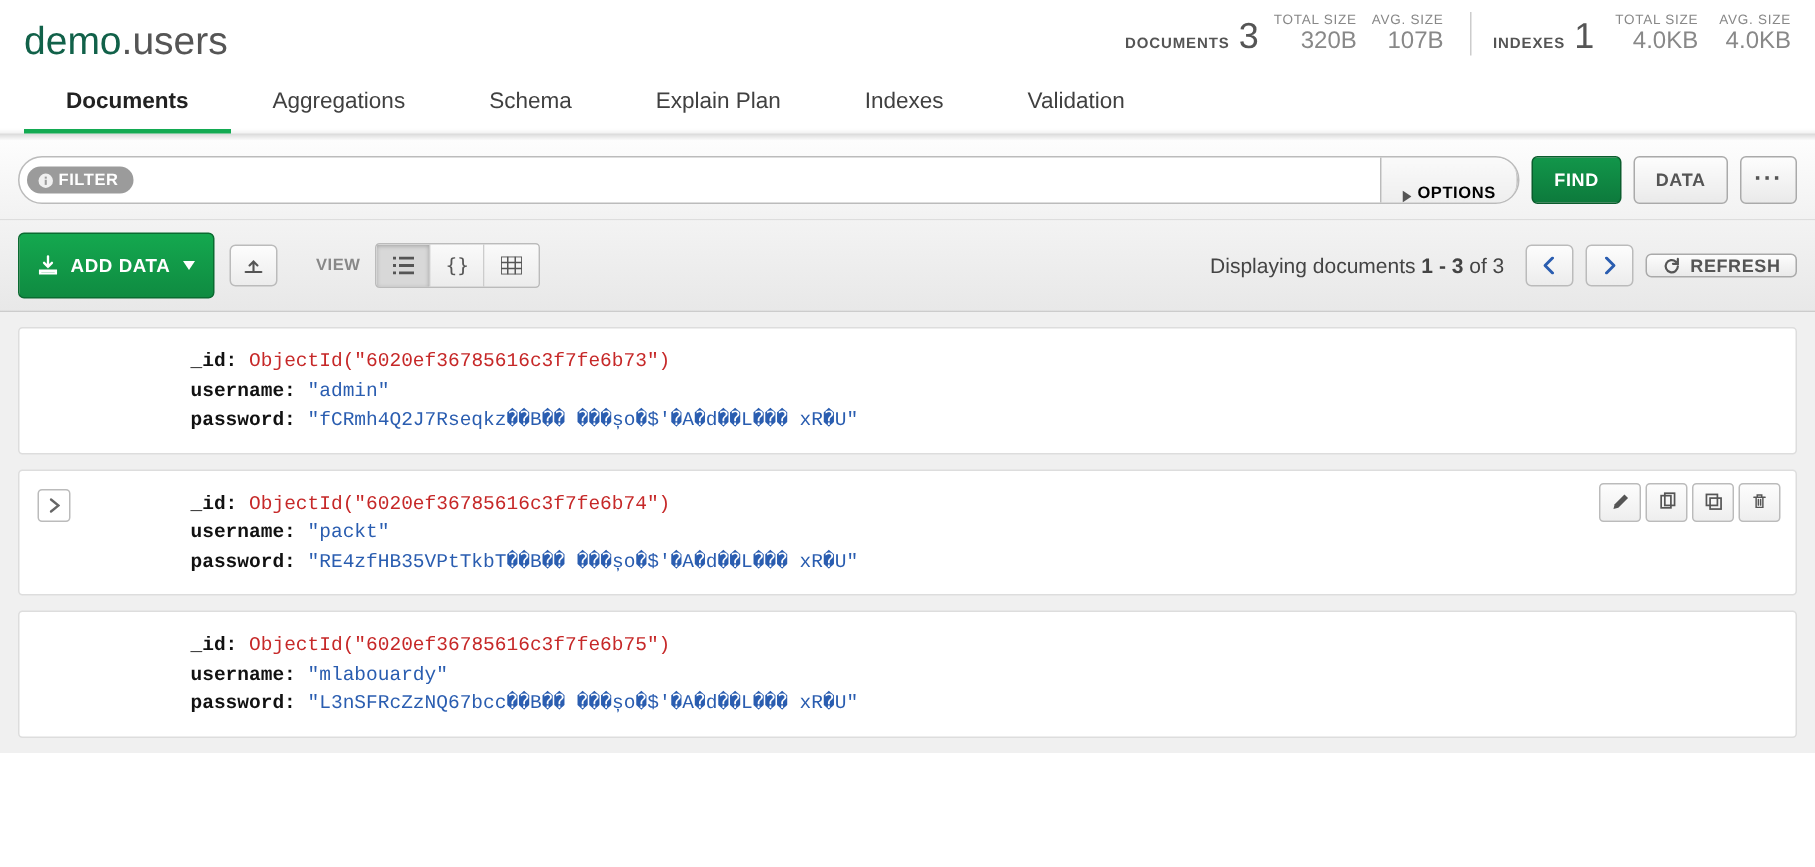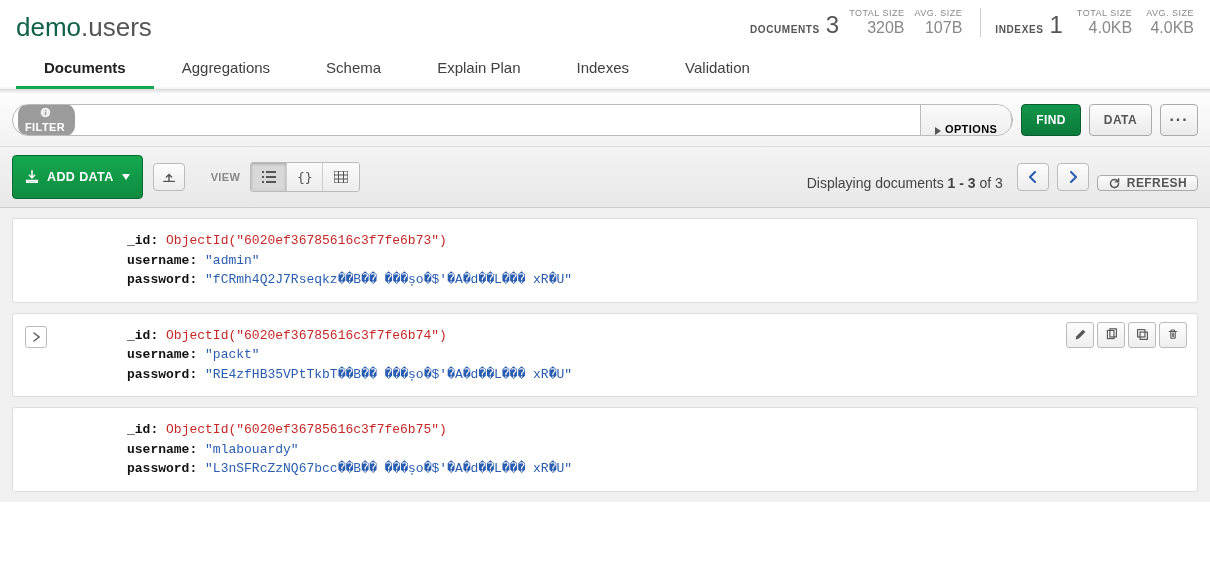--- a/index.html
+++ b/index.html
@@ -24,39 +24,39 @@
 
   
   .tabs { display: flex; border-bottom: 1px solid #ddd; margin-top: 4px; padding-left: 16px; gap: 0; box-shadow: inset 0 -4px 3px -3px rgba(0,0,0,0.08); }
   .tab { padding: 12px 28px 10px; font-size: 15px; color: #404040; cursor: pointer; border-bottom: 3px solid transparent; }
   .tab.active { color: #222; font-weight: 700; border-bottom-color: #13AA52; }
   .tabs-shadow { height: 4px; background: linear-gradient(to bottom, rgba(0,0,0,0.12), transparent); }
 
   
   .filter-bar { display: flex; align-items: center; gap: 8px; padding: 10px 12px; background: linear-gradient(#fdfdfd,#f2f2f2); border-bottom: 1px solid #ddd; }
   .filter-input-wrap { flex: 1; display: flex; align-items: center; background: #fff; border: 1px solid #bbb; border-radius: 16px; height: 32px; overflow: hidden; }
-  .filter-tag { background: #9b9b9b; color: #fff; font-size: 11px; font-weight: 700; letter-spacing: 0.4px; border-radius: 10px; padding: 3px 10px 3px 7px; margin-left: 5px; display: flex; align-items: center; gap: 3px; flex-direction: column; }
+  .filter-tag { background: #9b9b9b; color: #fff; font-size: 11px; font-weight: 700; letter-spacing: 0.4px; border-radius: 10px; padding: 3px 10px 3px 7px; margin-left: 5px; display: flex; align-items: center; gap: 3px; }
   .filter-tag svg { width: 11px; height: 11px; }
   .filter-input { flex: 1; border: 0; outline: 0; padding: 0 8px; height: 100%; font-size: 13px; background: transparent; }
   .options-btn { height: 32px; border: 1px solid #bbb; border-radius: 0 14px 14px 0; margin-left: -1px; background: linear-gradient(#fafafa,#eee); padding: 0 14px; font-size: 11px; font-weight: 700; letter-spacing: 0.4px; display: flex; align-items: flex-end; gap: 4px; cursor: pointer; }
   .btn { height: 32px; border: 1px solid #aaa; border-radius: 4px; background: linear-gradient(#fdfdfd,#eaeaea); padding: 0 14px; font-size: 12px; font-weight: 700; letter-spacing: 0.4px; cursor: pointer; display: flex; align-items: center; gap: 6px; color: #555; }
   .btn.find { background: linear-gradient(#12964a,#0d7a3c); border-color: #0a5d2d; color: #fff; }
   .more-btn { width: 38px; justify-content: center; font-weight: 900; font-size: 16px; letter-spacing: 1px; }
 
   
   .toolbar { display: flex; align-items: center; justify-content: space-between; padding: 8px 12px; background: linear-gradient(#f3f3f3,#e8e8e8); border-bottom: 1px solid #ccc; }
   .toolbar-left { display: flex; align-items: center; gap: 10px; }
   .btn-green { background: linear-gradient(#14a84f,#0f8b41); border: 1px solid #0a6b31; color: #fff; height: 44px; border-radius: 4px; font-weight: 700; font-size: 12.5px; letter-spacing: 0.4px; padding: 0 12px; display: flex; align-items: center; gap: 8px; cursor: pointer; }
   .icon-btn { width: 32px; height: 28px; border: 1px solid #bbb; border-radius: 4px; background: linear-gradient(#fdfdfd,#ececec); display: flex; align-items: center; justify-content: center; cursor: pointer; color: #555; }
   .view-label { font-size: 11px; color: #888; letter-spacing: 0.4px; font-weight: 600; margin-left: 16px; }
   .view-group { display: flex; border: 1px solid #bbb; border-radius: 3px; overflow: hidden; }
   .view-opt { width: 36px; height: 28px; background: linear-gradient(#fafafa,#ececec); display: flex; align-items: center; justify-content: center; cursor: pointer; border-right: 1px solid #ccc; color: #666; }
   .view-opt:last-child { border-right: 0; }
   .view-opt.active { background: #d8d8d8; box-shadow: inset 0 1px 3px rgba(0,0,0,0.25); }
-  .toolbar-right { display: flex; align-items: flex-end; gap: 8px; }
+  .toolbar-right { display: flex; align-items: center; gap: 8px; }
   .paging-text { font-size: 14px; color: #444; margin-right: 6px; }
   .paging-text b { font-weight: 700; }
 
   
   .docs { padding: 10px 12px; background: #f0f0f0; display: flex; flex-direction: column; gap: 10px; }
   .doc { background: #fff; border: 1px solid #ddd; border-radius: 3px; padding: 12px 16px 12px 70px; position: relative; font-family: Menlo, Consolas, "Courier New", monospace; font-size: 13px; line-height: 1.5; }
   .doc .expand { position: absolute; left: 40px; top: 12px; width: 22px; height: 22px; border: 1px solid #bbb; border-radius: 3px; display:flex; align-items:center; justify-content:center; background:#fff; color:#666; cursor:pointer; }
   .doc.selected .expand { left: 12px; }
   .doc-content { margin-left: 44px; }
   .key { font-weight: 700; color: #111; }

